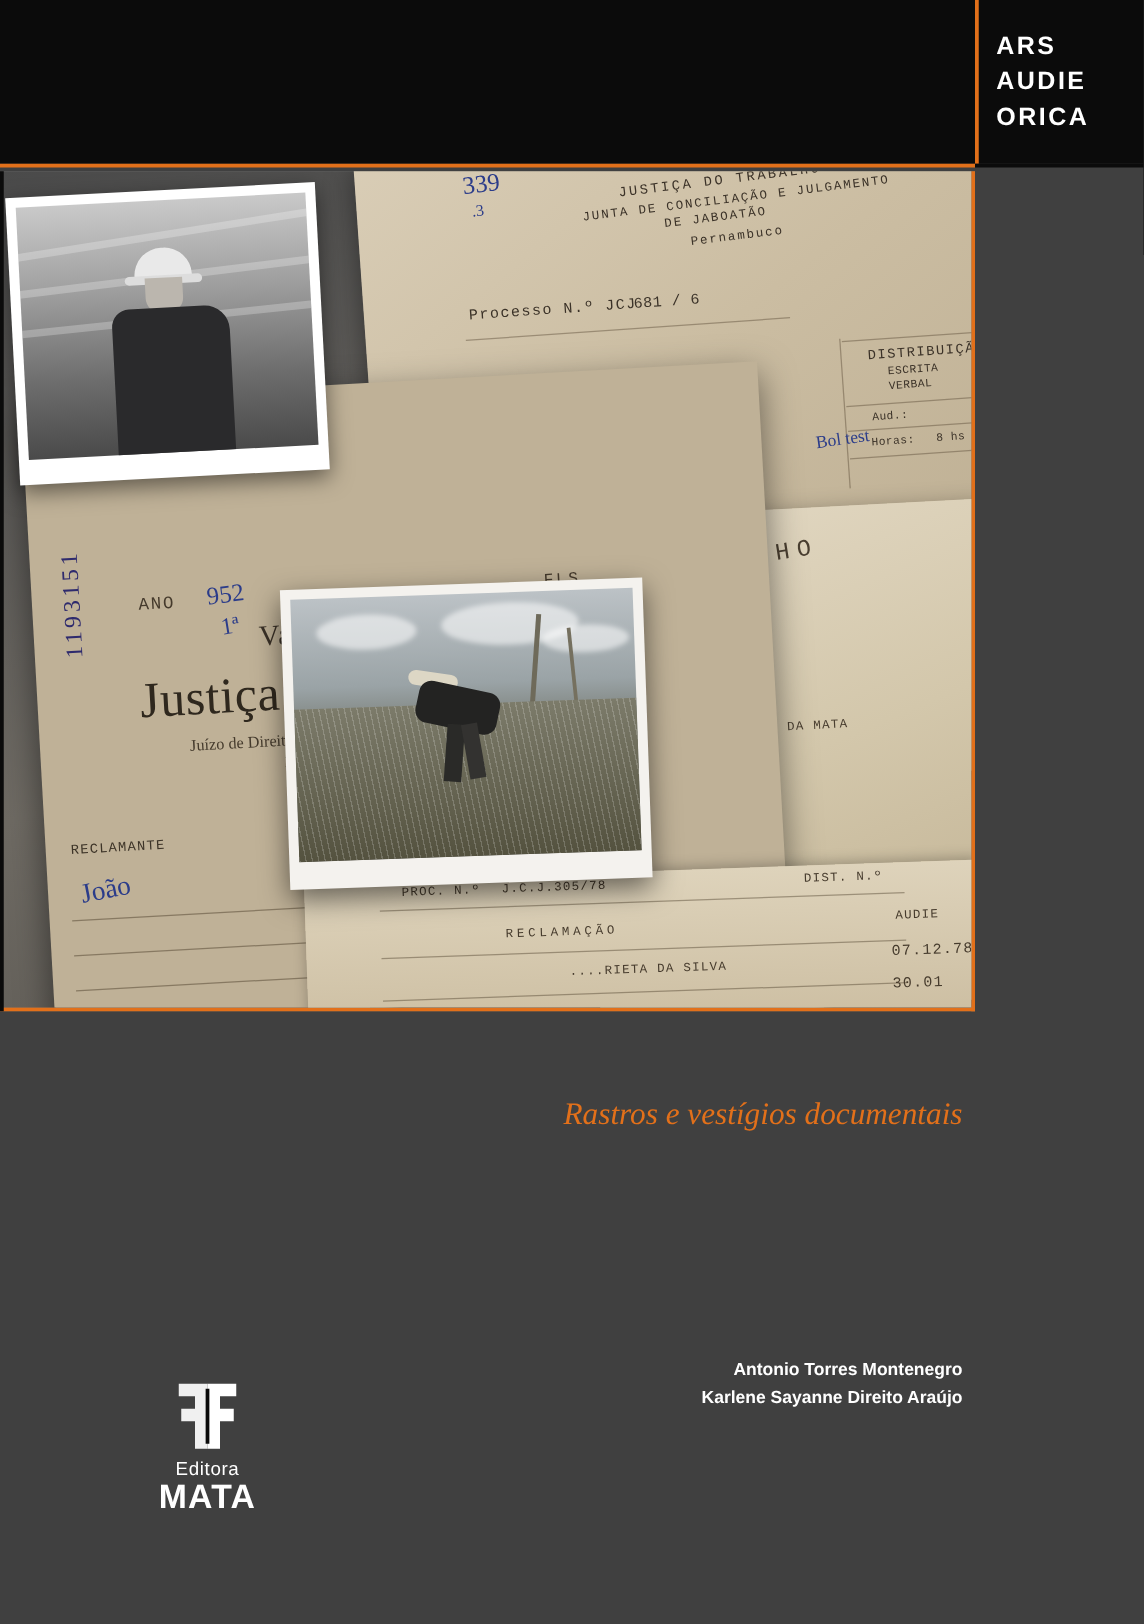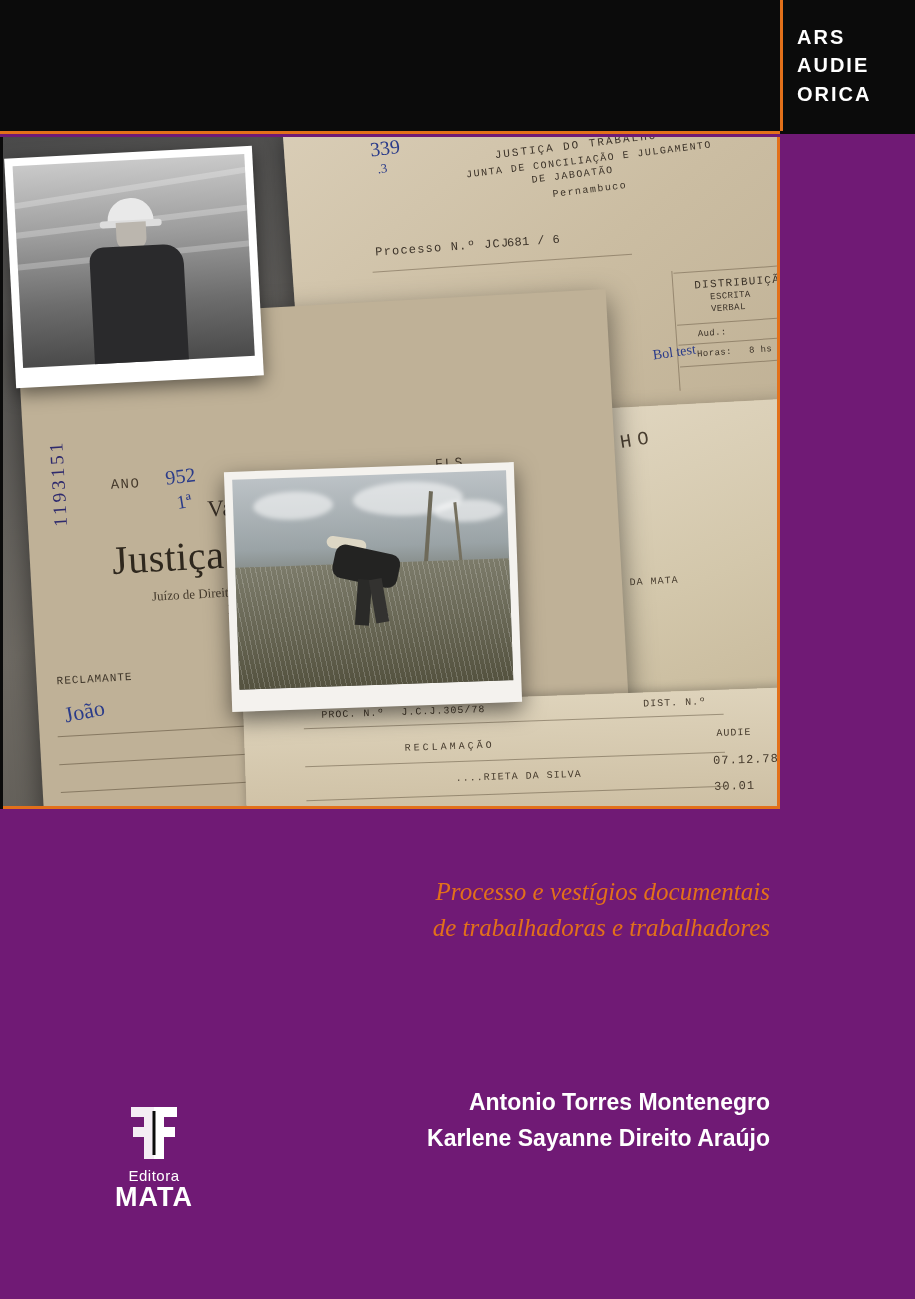--- a/index.html
+++ b/index.html
@@ -5,21 +5,21 @@
   * { box-sizing: border-box; margin: 0; padding: 0; }
   html, body {
     width: 915px; height: 1299px;
     background: #0a0a0a;
     font-family: "Liberation Sans", sans-serif;
     overflow: hidden;
   }
   .cover {
     position: relative;
     width: 915px; height: 1299px;
-    background: #701a75;
+    background: #404040;
   }
 
   
   .top-band {
     position: absolute;
     top: 0; left: 0;
     width: 915px; height: 131px;
     background: #0b0b0b;
   }
   .series-box {
@@ -424,36 +424,36 @@
   }
   .authors {
     position: absolute;
     left: 0; top: 1085px;
     width: 800px;
     text-align: right;
     padding-right: 30px;
   }
   .author {
     color: #ffffff;
-    font-size: 23px;
+    font-size: 14px;
     font-weight: bold;
     line-height: 1.55;
   }
   .org-role {
     margin-top: 8px;
     color: #E2701A;
     font-size: 15px;
     font-weight: bold;
     letter-spacing: 2.2px;
   }
 
   
   .publisher {
     position: absolute;
-    left: 84px; top: 1105px;
+    left: 96px; top: 1105px;
     width: 140px;
     text-align: center;
     color: #ffffff;
   }
   .logo-mark {
     display: block;
     margin: 0 auto 6px auto;
   }
   .pub-editora {
     font-size: 15px;
@@ -577,22 +577,21 @@
         <div class="helmet-brim"></div>
         <div class="head"></div>
         <div class="body-dark"></div>
       </div>
     </div>
   </div>
   <div class="panel-left-rule"></div>
 
   <div class="title-block">
     <div class="subtitle">
-      <div>Processo e vestígios documentais</div>
-      <div>de trabalhadoras e trabalhadores</div>
+      <div>Rastros e vestígios documentais</div>
     </div>
   </div>
 
   <div class="authors">
     <div class="author">Antonio Torres Montenegro</div>
     <div class="author">Karlene Sayanne Direito Araújo</div>
   </div>
 
   <div class="publisher">
     <svg class="logo-mark" width="54" height="56" viewBox="0 0 54 56">

